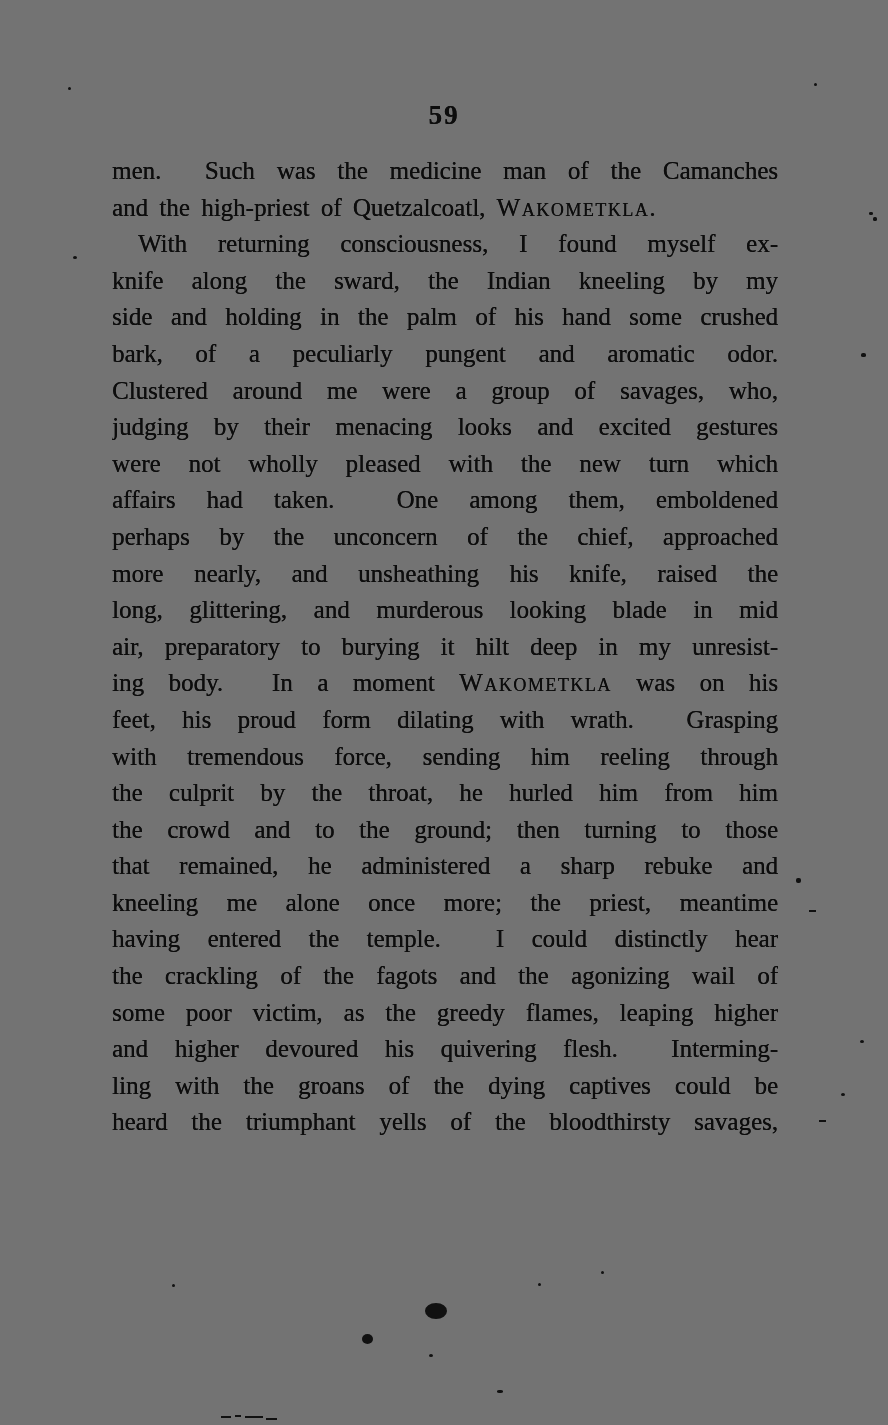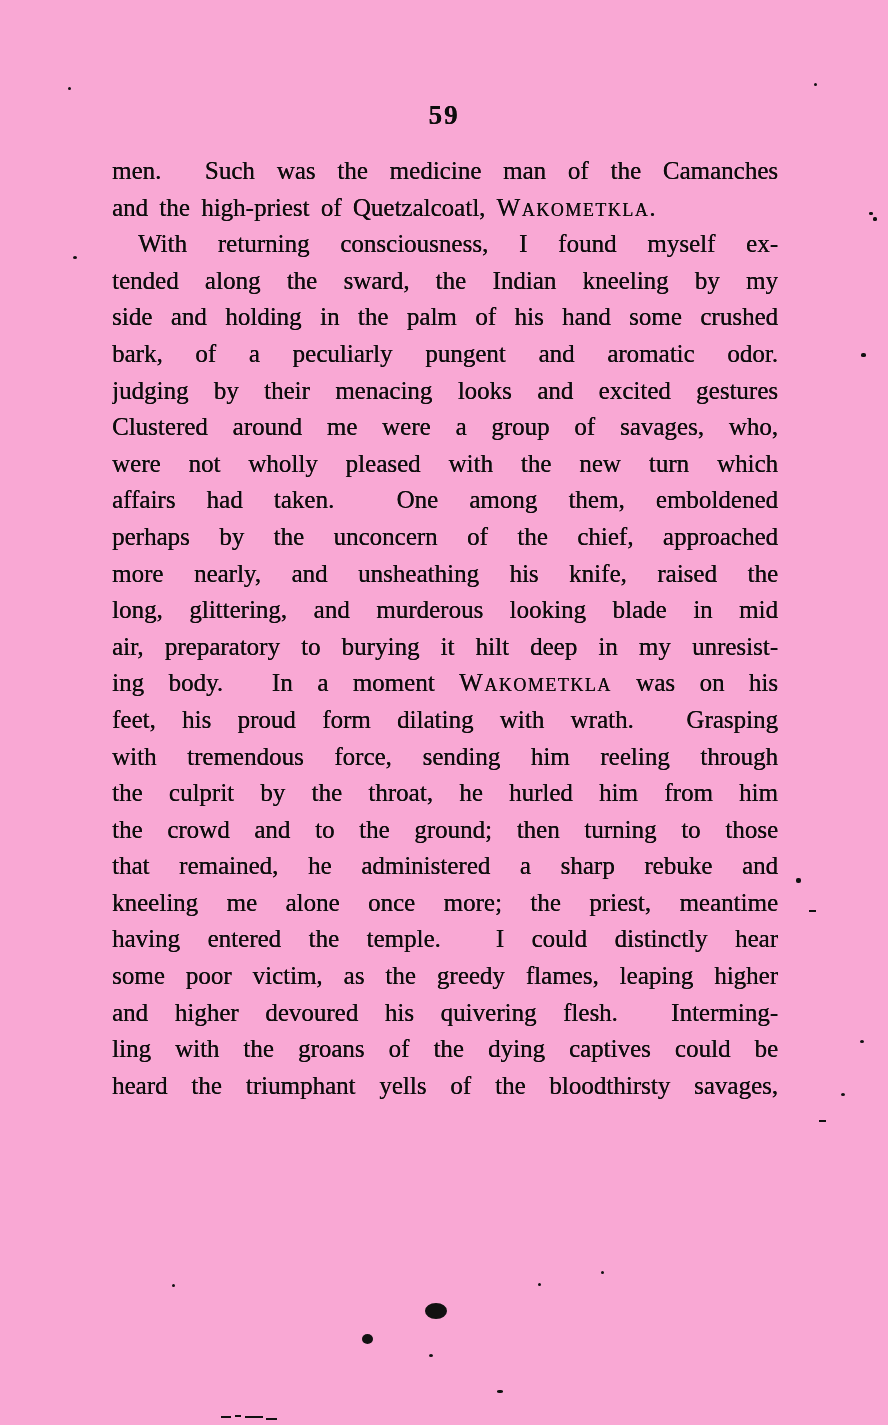--- a/index.html
+++ b/index.html
@@ -4,21 +4,21 @@
 <style>
   html, body {
     margin: 0;
     padding: 0;
     background: #ffffff;
   }
   .page {
     position: relative;
     width: 888px;
     height: 1425px;
-    background: #f9a8d4;
+    background: #737373;
     overflow: hidden;
     font-family: "Liberation Serif", "DejaVu Serif", serif;
     color: #0d0d0d;
   }
   .page-number {
     position: absolute;
     top: 100px;
     left: 0;
     width: 888px;
     text-align: center;
@@ -70,39 +70,40 @@
 </head>
 <body>
 
 <div class="page">
   <div class="page-number">59</div>
 
   <div class="text-block" id="text-block">
       <div class="line j"><span>men.&nbsp; Such was the medicine man of the Camanches</span></div>
       <div class="line sp"><span>and the high-priest of Quetzalcoatl, </span><span class="sc">Wakometkla</span><span>.</span></div>
       <div class="line j ind"><span>With returning consciousness, I found myself ex-</span></div>
-      <div class="line j"><span>tended along the sward, the Indian kneeling by my</span></div>
+      <div class="line j"><span>knife along the sward, the Indian kneeling by my</span></div>
       <div class="line j"><span>side and holding in the palm of his hand some crushed</span></div>
       <div class="line j"><span>bark, of a peculiarly pungent and aromatic odor.</span></div>
+      <div class="line j"><span>Clustered around me were a group of savages, who,</span></div>
       <div class="line j"><span>judging by their menacing looks and excited gestures</span></div>
-      <div class="line j"><span>Clustered around me were a group of savages, who,</span></div>
       <div class="line j"><span>were not wholly pleased with the new turn which</span></div>
       <div class="line j"><span>affairs had taken.&nbsp; One among them, emboldened</span></div>
       <div class="line j"><span>perhaps by the unconcern of the chief, approached</span></div>
       <div class="line j"><span>more nearly, and unsheathing his knife, raised the</span></div>
       <div class="line j"><span>long, glittering, and murderous looking blade in mid</span></div>
       <div class="line j"><span>air, preparatory to burying it hilt deep in my unresist-</span></div>
       <div class="line j"><span>ing body.&nbsp; In a moment </span><span class="sc">Wakometkla</span><span> was on his</span></div>
       <div class="line j"><span>feet, his proud form dilating with wrath.&nbsp; Grasping</span></div>
       <div class="line j"><span>with tremendous force, sending him reeling through</span></div>
       <div class="line j"><span>the culprit by the throat, he hurled him from him</span></div>
       <div class="line j"><span>the crowd and to the ground; then turning to those</span></div>
       <div class="line j"><span>that remained, he administered a sharp rebuke and</span></div>
       <div class="line j"><span>kneeling me alone once more; the priest, meantime</span></div>
       <div class="line j"><span>having entered the temple.&nbsp; I could distinctly hear</span></div>
+      <div class="line j"><span>the crackling of the fagots and the agonizing wail of</span></div>
       <div class="line j"><span>some poor victim, as the greedy flames, leaping higher</span></div>
       <div class="line j"><span>and higher devoured his quivering flesh.&nbsp; Interming-</span></div>
       <div class="line j"><span>ling with the groans of the dying captives could be</span></div>
       <div class="line j"><span>heard the triumphant yells of the bloodthirsty savages,</span></div>
     </div>
 
   <div id="artifacts">
       <div class="speck" style="left: 68px; top: 87px; width: 3px; height: 3px; border-radius: 50%; background: rgb(17, 17, 17);"></div>
       <div class="speck" style="left: 73px; top: 256px; width: 4px; height: 3px; border-radius: 50%; background: rgb(17, 17, 17);"></div>
       <div class="speck" style="left: 172px; top: 1284px; width: 3px; height: 3px; border-radius: 50%; background: rgb(17, 17, 17);"></div>

